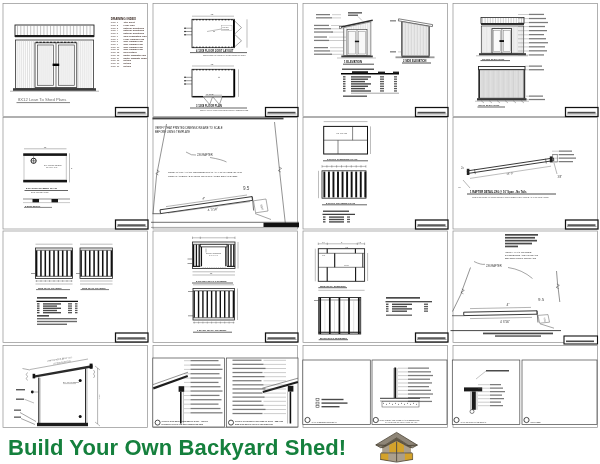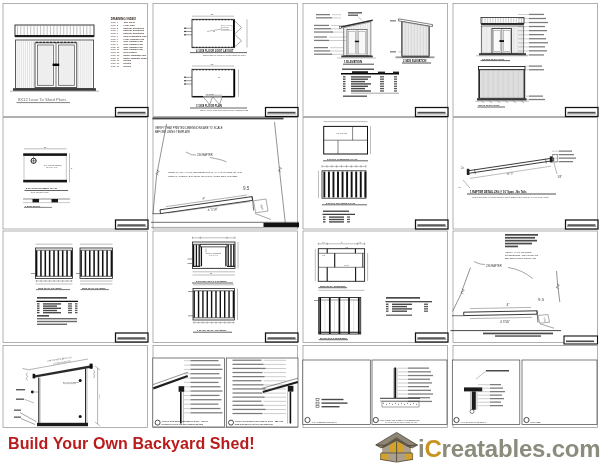--- a/index.html
+++ b/index.html
@@ -1,18 +1,18 @@
 <!DOCTYPE html>
 <html><head>
 <meta charset="utf-8">
 <style>
 html,body{margin:0;padding:0;background:#ffffff;}
 #page{position:relative;width:600px;height:464px;background:#fff;overflow:hidden;
   font-family:"Liberation Sans",sans-serif;}
-#tagline{position:absolute;left:8px;top:435px;font-size:16px;font-weight:bold;color:#b91c1c;
+#tagline{position:absolute;left:8px;top:435px;font-size:22px;font-weight:bold;color:#15803d;
   letter-spacing:0.1px;white-space:nowrap;}
 #brand{position:absolute;left:418px;top:435px;font-size:24px;font-weight:bold;color:#8c8c7c;
   letter-spacing:-0.2px;white-space:nowrap;}
 #brand .gold{color:#c79422;}
 </style>
 </head>
 <body>
 <div id="page">
 
 <svg width="600" height="430" viewBox="0 0 600 430" style="position:absolute;left:0;top:0" shape-rendering="geometricPrecision">
@@ -1277,14 +1277,13 @@
 <polygon points="396.8,453.1 412.6,453.3 412.6,459.6 396.8,461.9" fill="#ab9f8c"></polygon>
 <polygon points="404.9,453.2 412.6,453.3 412.6,459.6 404.9,460.7" fill="#d3a22b"></polygon>
 <line x1="381.0" y1="452.9" x2="412.2" y2="452.9" stroke="#4a4234" stroke-width="0.9"></line>
 <line x1="396.6" y1="441.5" x2="396.6" y2="461.7" stroke="#4a4234" stroke-width="0.9"></line>
 <polyline points="380.2,459.4 396.6,462.1 412.9,459.4" fill="none" stroke="#4a4234" stroke-width="0.8"></polyline>
 <line x1="380.6" y1="453.3" x2="380.6" y2="459.6" stroke="#4a4234" stroke-width="0.6"></line>
 <line x1="412.6" y1="453.3" x2="412.6" y2="459.6" stroke="#4a4234" stroke-width="0.6"></line>
       </g>
 </svg>
 
-<div id="brand">i<span class="gold">C</span>reatables.com</div>
 </div>
 
 </body></html>

